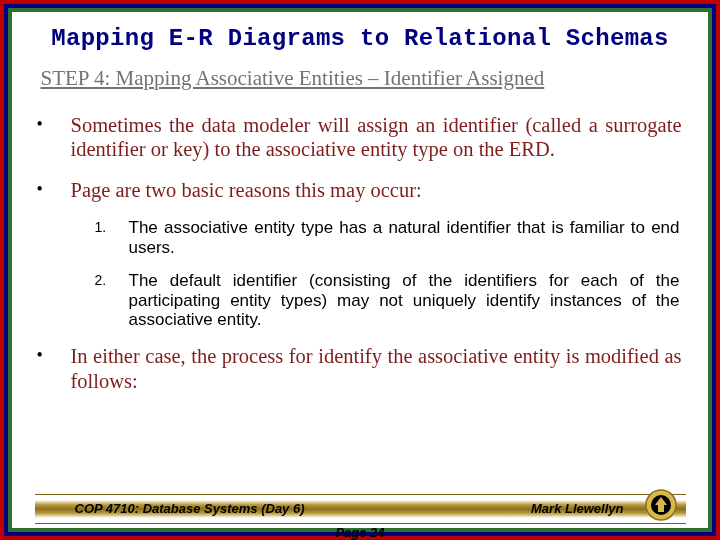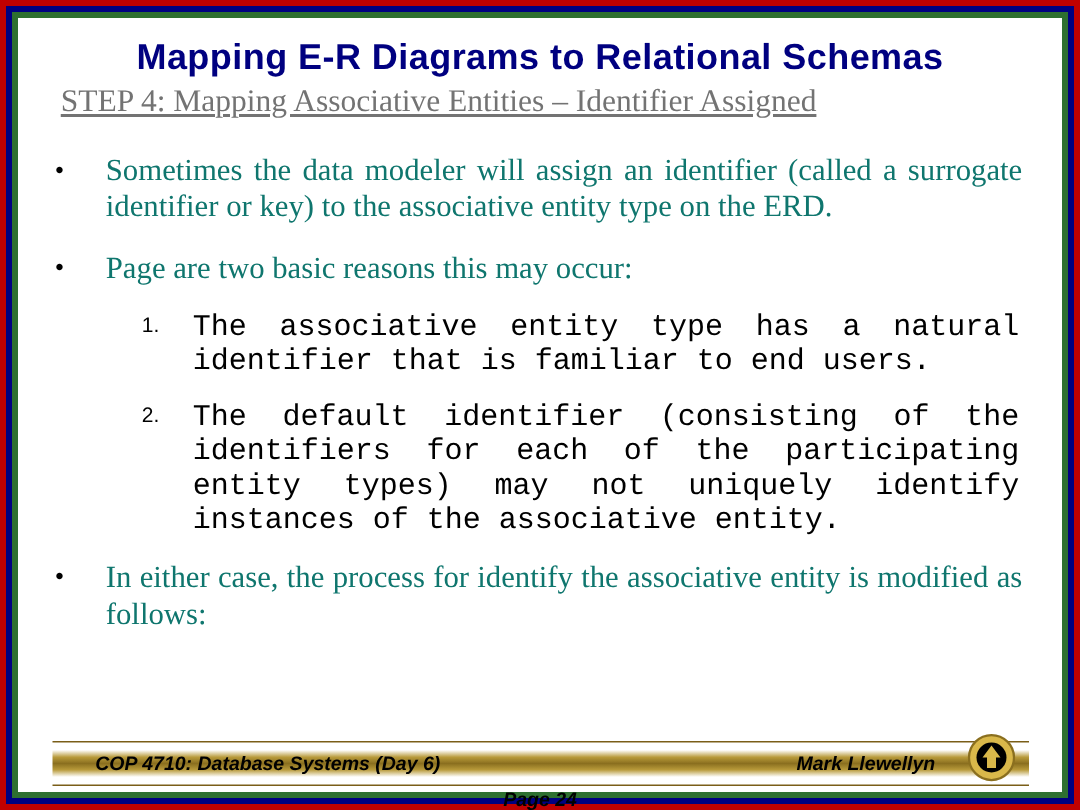--- a/index.html
+++ b/index.html
@@ -36,22 +36,22 @@
     padding: 12px 22px 4px 22px;
     display: flex;
     flex-direction: column;
   }
   .title {
     text-align: center;
     font-size: 24px;
     font-weight: bold;
     color: #000080;
     letter-spacing: 0.3px;
-    margin-bottom: 2px;
-    font-family: Liberation Sans, sans-serif;
+    margin-bottom: 14px;
+    font-family: Liberation Mono, monospace;
   }
   .subhead {
     font-size: 21px;
     text-decoration: underline;
     color: #737373;
     margin-bottom: 22px;
     padding-left: 6px;
   }
   .bullets {
     flex: 1;
@@ -63,21 +63,21 @@
   .dot {
     width: 36px;
     flex-shrink: 0;
     font-size: 18px;
     padding-left: 2px;
     padding-top: 1px;
   }
   .btext {
     flex: 1;
     font-size: 20.5px;
-    color: #0f766e;
+    color: #7f1d1d;
     text-align: justify;
     line-height: 1.2;
     padding-right: 4px;
   }
   .sub-bullets {
     margin-left: 60px;
     margin-right: 6px;
     margin-bottom: 14px;
   }
   .sub-bullet {
@@ -86,25 +86,25 @@
   }
   .snum {
     width: 34px;
     flex-shrink: 0;
     font-size: 14px;
     font-family: Arial, sans-serif;
     padding-top: 1px;
   }
   .stext {
     flex: 1;
-    font-size: 20px;
+    font-size: 17px;
     color: #000;
     text-align: justify;
     line-height: 1.15;
-    font-family: Liberation Mono, monospace;
+    font-family: Liberation Sans, sans-serif;
   }
   .footer-wrap {
     margin-top: auto;
   }
   .footer-bar {
     position: relative;
     height: 30px;
     background: linear-gradient(to bottom,
       #ffffff 0%,
       #ffffff 18%,
@@ -118,21 +118,21 @@
     display: flex;
     align-items: center;
     font-family: Arial, sans-serif;
     font-size: 13px;
     font-weight: bold;
     font-style: italic;
     color: #000;
   }
   .footer-left {
     position: absolute;
-    left: 29px;
+    left: 40px;
   }
   .footer-center {
     position: absolute;
     left: 50%;
     transform: translateX(-50%);
     margin-top: 48px;
   }
   .footer-right {
     position: absolute;
     right: 62px;

